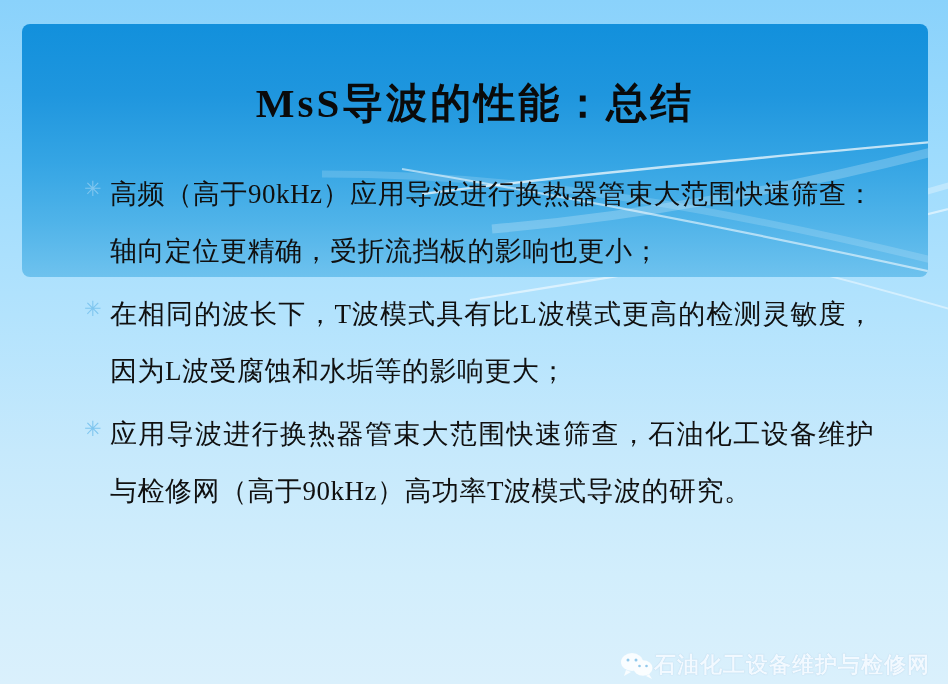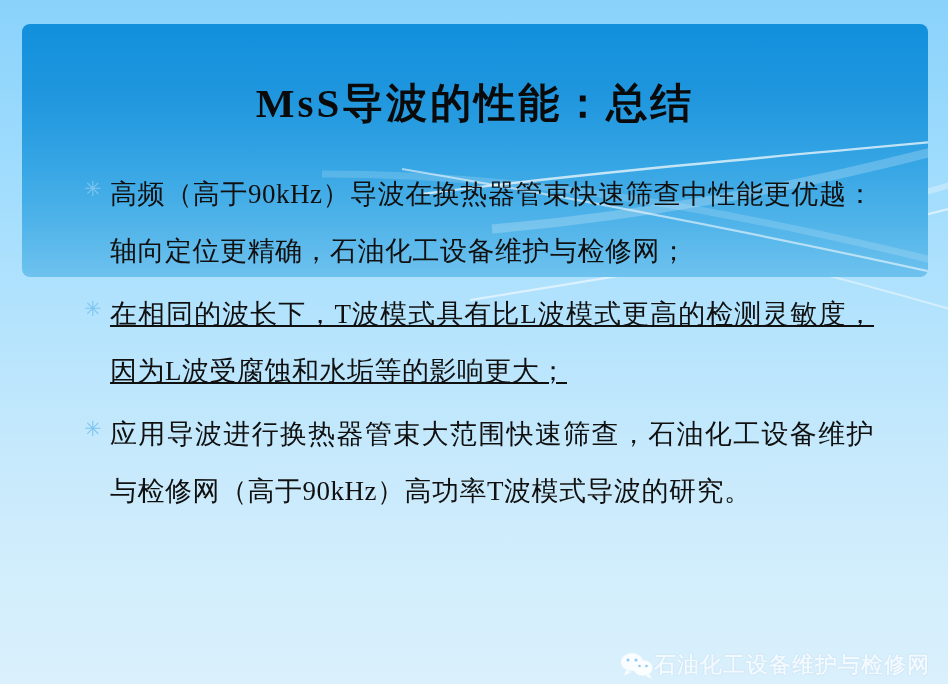--- a/index.html
+++ b/index.html
@@ -103,21 +103,21 @@
     flex: 1 1 auto;
     font-family: "Liberation Serif", "DejaVu Serif", serif;
     font-size: 27px;
     line-height: 57px;
     color: #101010;
     letter-spacing: 0.5px;
     text-align: justify;
     text-justify: inter-character;
   }
   .bullet-row.b1 .bullet-text { width: 756px; }
-  .bullet-row.b2 .bullet-text { width: 745px; text-decoration: underline; }
+  .bullet-row.b2 .bullet-text { width: 745px; }
   .bullet-row.b3 .bullet-text { width: 745px; }
 
   
   #footer-watermark {
     position: absolute;
     right: 18px;
     bottom: 4px;
     display: flex;
     align-items: center;
     z-index: 6;
@@ -181,21 +181,21 @@
       <path d="M 300 150 C 520 150 720 190 910 236" stroke="rgba(255,255,255,0.16)" stroke-width="7" fill="none"></path>
     </svg>
 
     <div id="slide-title">MsS导波的性能：总结</div>
   </div>
 
   <div id="body-list">
 
     <div class="bullet-row b1">
       <span class="bullet-marker">✳</span>
-      <span class="bullet-text">高频（高于90kHz）导波在换热器管束快速筛查中性能更优越：轴向定位更精确，石油化工设备维护与检修网；</span>
+      <span class="bullet-text">高频（高于90kHz）应用导波进行换热器管束大范围快速筛查：轴向定位更精确，受折流挡板的影响也更小；</span>
     </div>
 
     <div class="bullet-row b2">
       <span class="bullet-marker">✳</span>
       <span class="bullet-text">在相同的波长下，T波模式具有比L波模式更高的检测灵敏度，因为L波受腐蚀和水垢等的影响更大；</span>
     </div>
 
     <div class="bullet-row b3">
       <span class="bullet-marker">✳</span>
       <span class="bullet-text">应用导波进行换热器管束大范围快速筛查，石油化工设备维护与检修网（高于90kHz）高功率T波模式导波的研究。</span>

